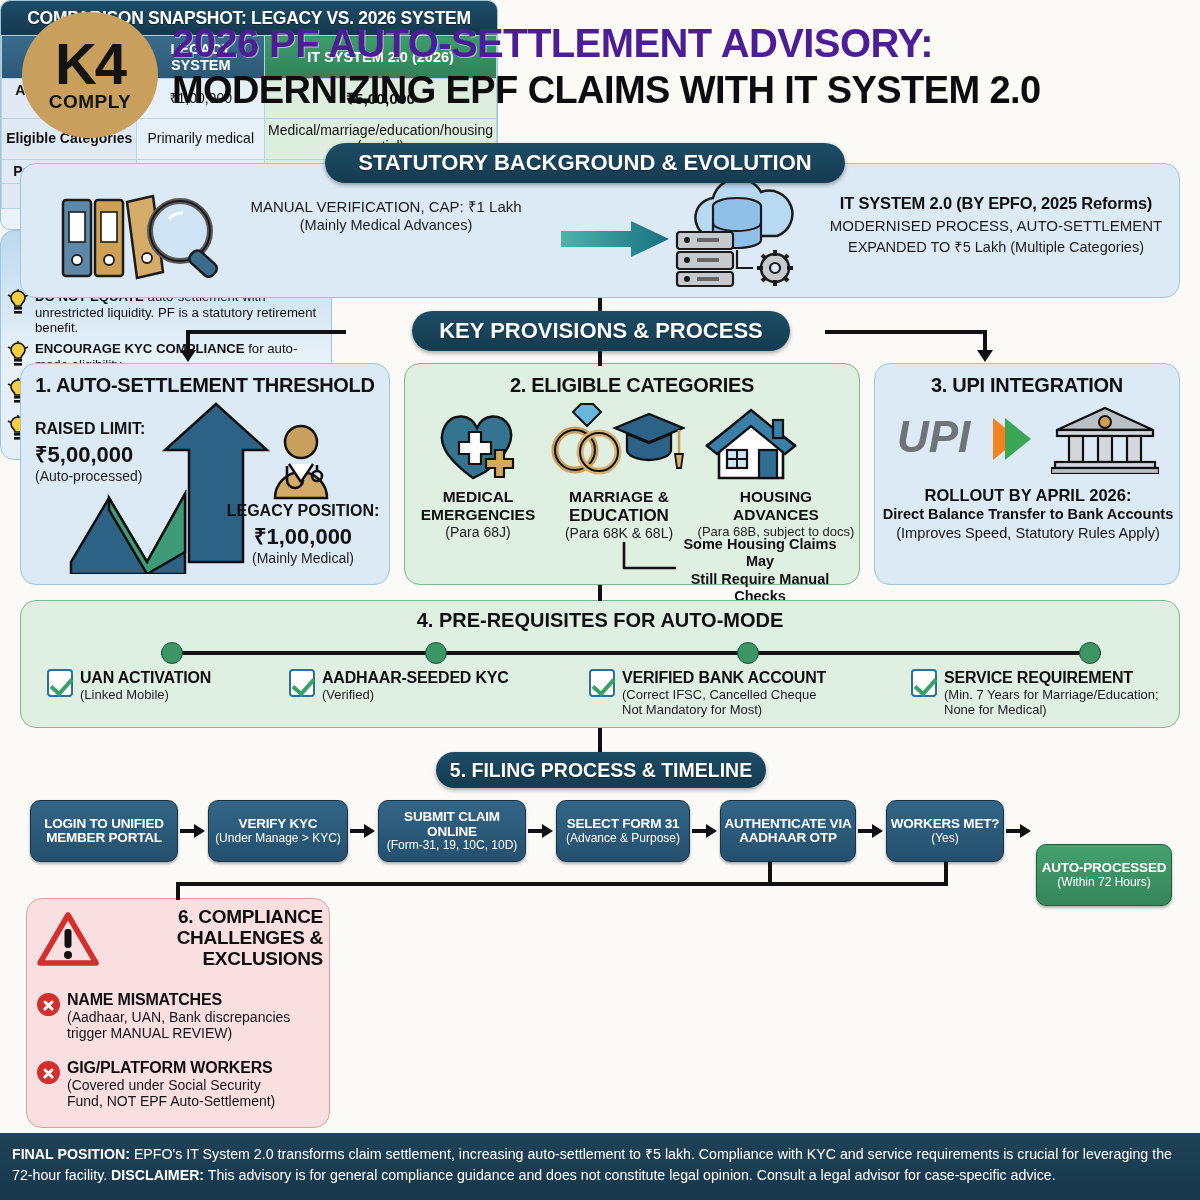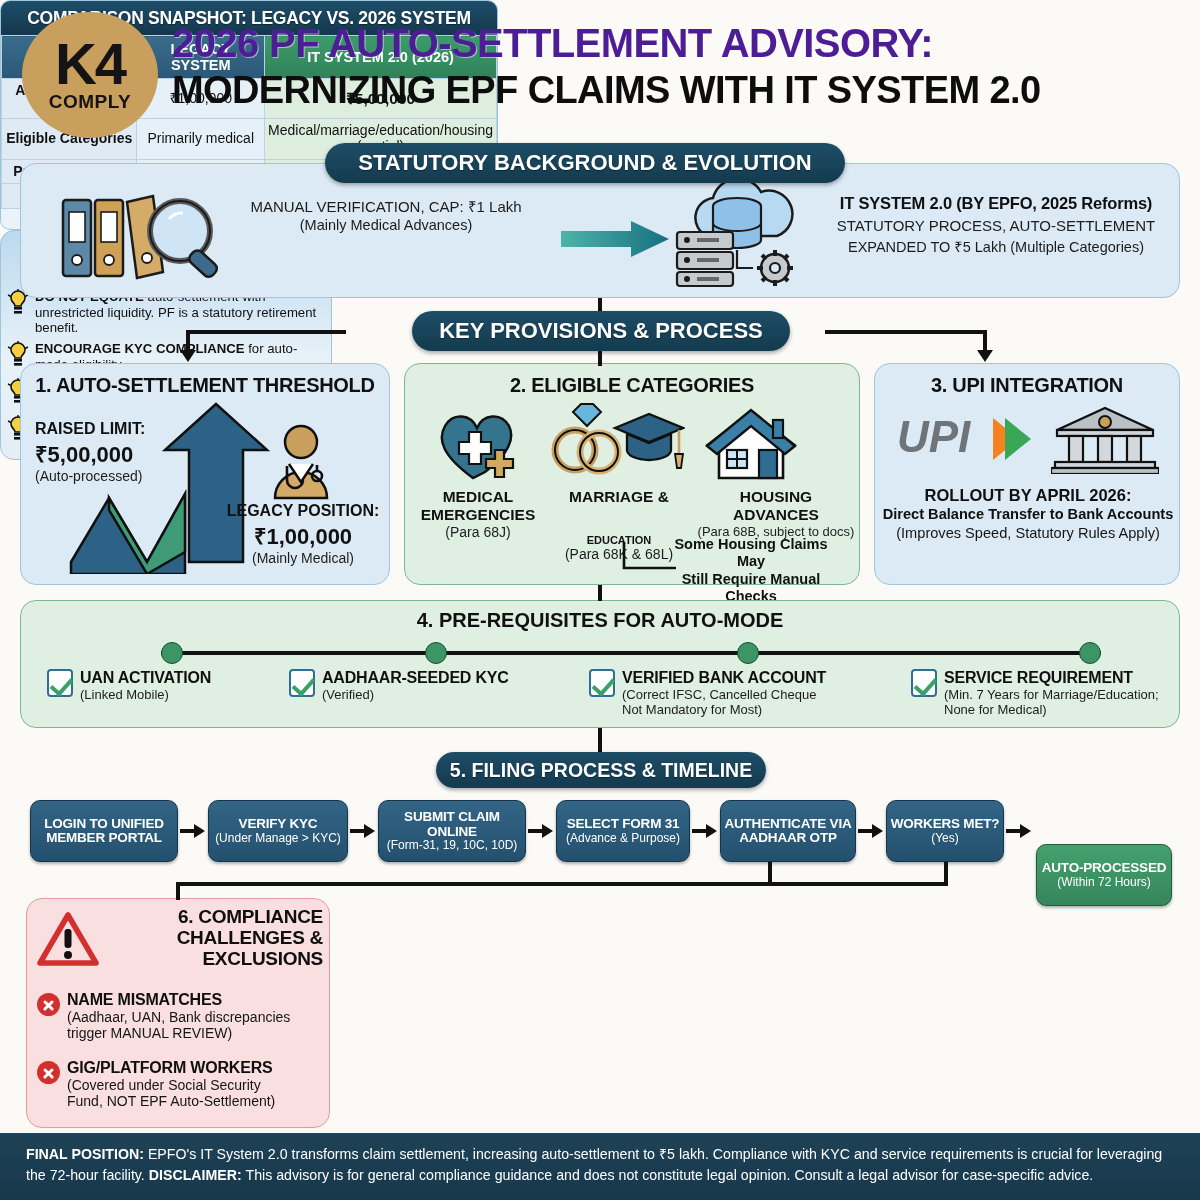--- a/index.html
+++ b/index.html
@@ -147,21 +147,21 @@
   }
   .xcircle::before { transform: rotate(45deg); }
   .xcircle::after { transform: rotate(-45deg); }
   .cc-t1 { font-size: 16px; font-weight: bold; color: #0f0f0f; line-height:1.1; letter-spacing:-0.2px;}
   .cc-t2 { font-size: 14px; color: #151515; line-height: 1.17; }
 
   
   #footer {
     position: absolute; left: 0; top: 1133px; width: 1200px; height: 67px;
     background: linear-gradient(180deg,#1e4257 0%,#18384b 100%);
-    color: #fff; padding: 11px 26px; 
+    color: #fff; padding: 11px 12px; 
   }
   .foot-txt { font-size: 14.2px; line-height: 1.5; }
   .foot-txt b { font-weight: bold; }
 
   
   .ln { position: absolute; background: #111; z-index: 2; }
   .arrowdown {
     position: absolute; width: 0; height: 0; z-index: 2;
     border-left: 8px solid transparent; border-right: 8px solid transparent; border-top: 12px solid #111;
   }
@@ -246,21 +246,21 @@
           <path d="M116 90 h6"></path>
         <path d="M91 77 l4 4"></path>
           <path d="M113 99 l4 4"></path>
           <path d="M117 77 l-4 4"></path>
           <path d="M95 99 l-4 4"></path>
       </g>
     </svg>
 
     <div class="stat-col" style="left:790px; top:30px; width:370px;">
       <div class="stat-h">IT SYSTEM 2.0 (BY EPFO, 2025 Reforms)</div>
-      <div class="stat-l">STATUTORY PROCESS, AUTO-SETTLEMENT</div>
+      <div class="stat-l">MODERNISED PROCESS, AUTO-SETTLEMENT</div>
       <div class="stat-s">EXPANDED TO ₹5 Lakh (Multiple Categories)</div>
     </div>
   </div>
 
   <div class="ln" style="left:598px; top:298px; width:4px; height:28px;"></div>
 
   <div class="ln" style="left:186px; top:330px; width:160px; height:4px;"></div>
   <div class="ln" style="left:825px; top:330px; width:162px; height:4px;"></div>
   <div class="ln" style="left:186px; top:330px; width:4px; height:22px;"></div>
   <div class="ln" style="left:983px; top:330px; width:4px; height:22px;"></div>
@@ -332,34 +332,34 @@
     </svg>
 
     <div style="position:absolute;left:6px;top:124px;width:134px;text-align:center;">
       <div class="lbl-b" style="font-size:15.5px;">MEDICAL</div>
       <div class="lbl-b" style="font-size:15.5px;">EMERGENCIES</div>
       <div class="lbl-s">(Para 68J)</div>
     </div>
 
     <div style="position:absolute;left:140px;top:124px;width:148px;text-align:center;">
       <div class="lbl-b" style="font-size:15.5px;">MARRIAGE &amp;</div>
-      <div class="lbl-b" style="font-size:11px;margin-top:28px;">EDUCATION</div>
+      <div class="lbl-b" style="font-size:17px;">EDUCATION</div>
       <div class="lbl-s">(Para 68K &amp; 68L)</div>
     </div>
 
     <div style="position:absolute;left:286px;top:124px;width:170px;text-align:center;">
       <div class="lbl-b" style="font-size:15.5px;">HOUSING</div>
       <div class="lbl-b" style="font-size:15.5px;">ADVANCES</div>
       <div class="lbl-s" style="font-size:13px;">(Para 68B, subject to docs)</div>
     </div>
 
     <svg style="position:absolute;left:216px;top:176px;" width="56" height="32" viewBox="0 0 56 32">
       <path d="M3 2 v26 h52" fill="none" stroke="#101010" stroke-width="2.6"></path>
     </svg>
-    <div style="position:absolute;left:256px;top:172px;width:180px;text-align:center;">
+    <div style="position:absolute;left:265px;top:172px;width:180px;text-align:center;">
       <div style="font-size:14.5px;font-weight:bold;color:#101010;line-height:1.2;">Some Housing Claims May</div>
       <div style="font-size:14.5px;font-weight:bold;color:#101010;line-height:1.2;">Still Require Manual Checks</div>
     </div>
   </div>
 
   <div class="panel panel-blue" id="p3">
     <div class="p-h">3. UPI INTEGRATION</div>
 
     <svg style="position:absolute;left:22px;top:48px;" width="140" height="54" viewBox="0 0 140 54">
       <text x="0" y="40" font-family="Liberation Sans, sans-serif" font-size="44" font-weight="bold" font-style="italic" fill="#6f7478">UPI</text>

